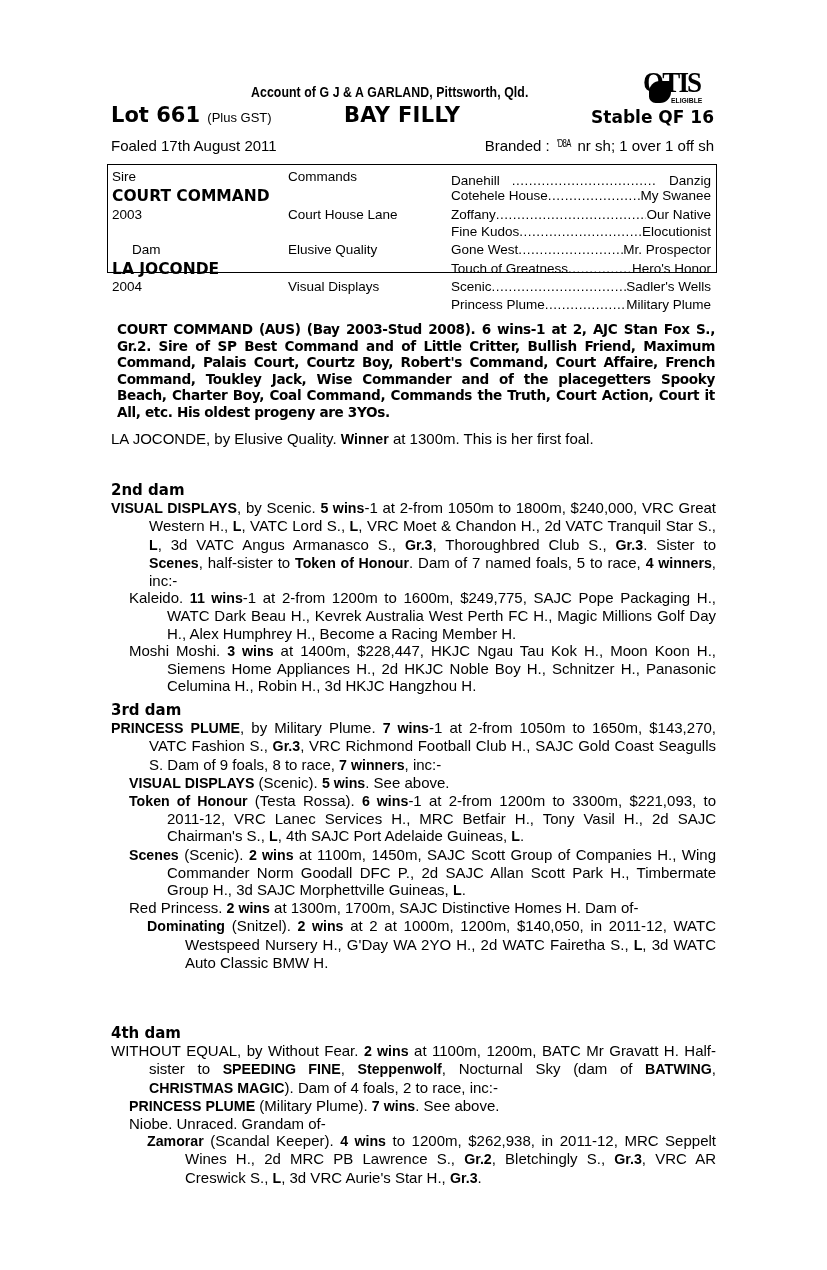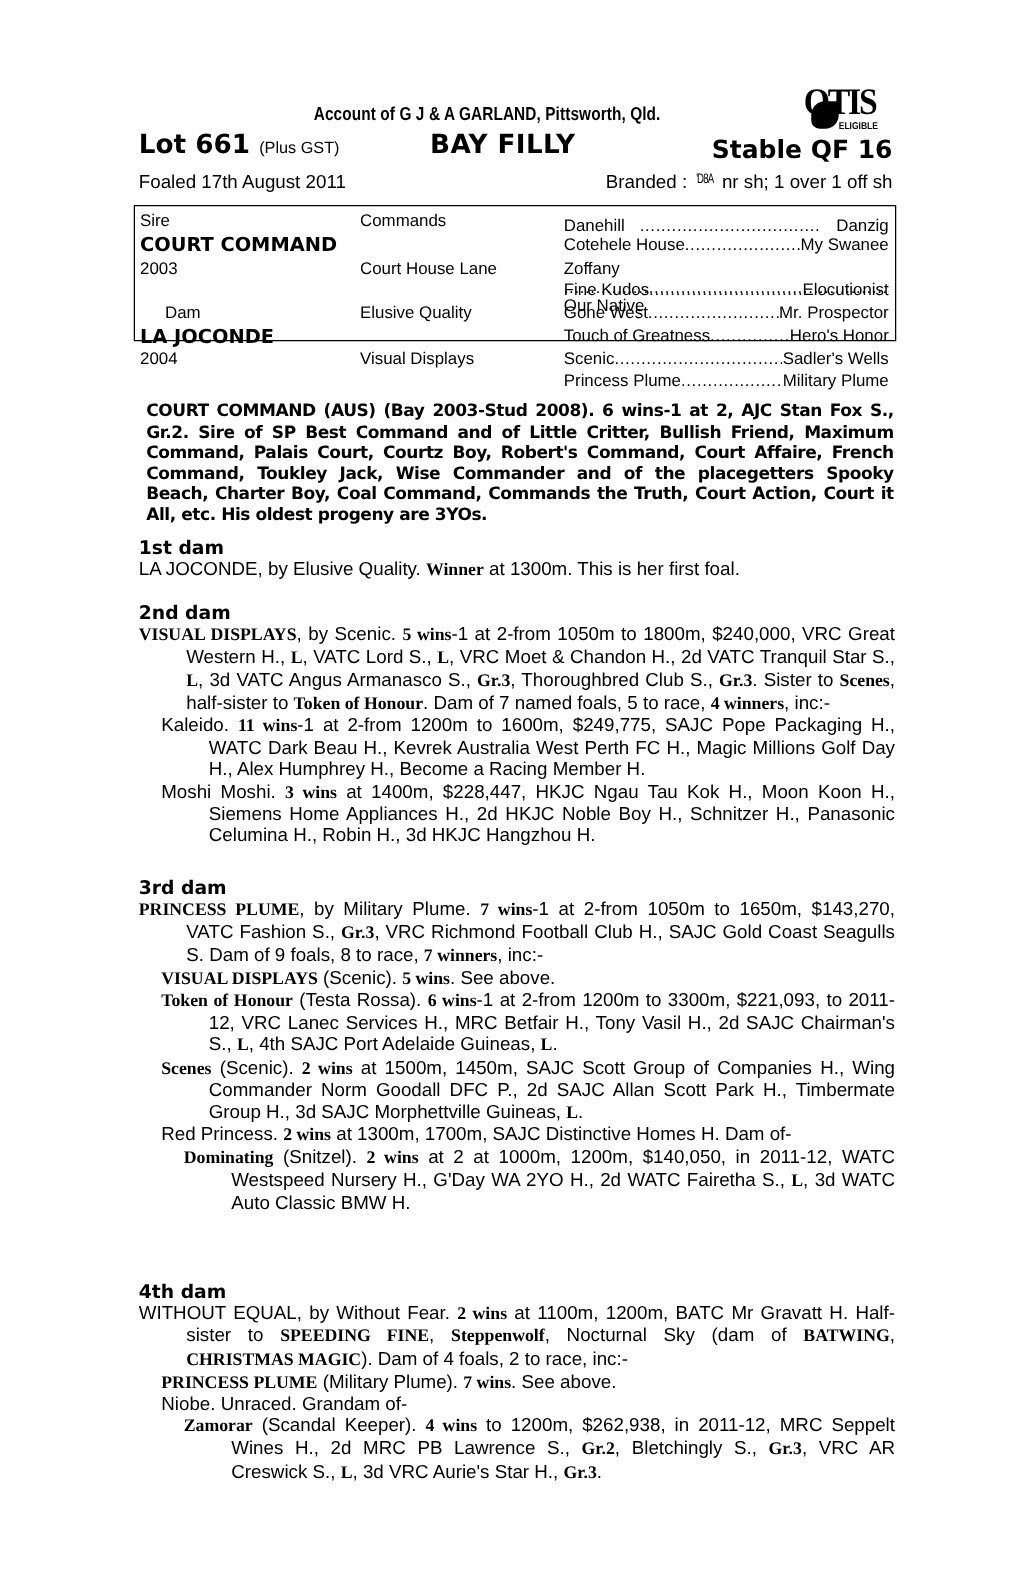--- a/index.html
+++ b/index.html
@@ -6,42 +6,42 @@
     body { width: 827px; height: 1270px; position: relative; color: #000; font-family: "Liberation Sans", sans-serif; }
     .page { position: absolute; left: 111px; top: 0; width: 605px; }
     .acct { position: absolute; left: 140px; top: 83px; font-family: "Liberation Sans", sans-serif; font-weight: bold; font-size: 15px; transform: scaleX(0.82); transform-origin: left; letter-spacing: 0.1px; }
     .logo { position: absolute; left: 532px; top: 67px; width: 80px; height: 40px; }
     .logo .qtis { position: absolute; left: 0; top: 0; font-family: "Liberation Serif", serif; font-size: 30px; font-weight: bold; letter-spacing: -2px; line-height: 30px; transform: scaleX(0.9); transform-origin: left; }
     .logo .elig { position: absolute; left: 28px; top: 29px; font-size: 8px; font-weight: bold; transform: scaleX(0.85); transform-origin: left; }
     .logo .horse { position: absolute; left: 6px; top: 14px; width: 22px; height: 22px; background: #000; border-radius: 50% 10% 50% 30%; }
     .lot { position: absolute; left: 0; top: 103px; font-family: "DejaVu Sans", sans-serif; font-weight: bold; font-size: 21px; }
     .lot .gst { font-family: "Liberation Sans", sans-serif; font-weight: normal; font-size: 13px; }
     .colour { position: absolute; left: 233px; top: 103px; font-family: "DejaVu Sans", sans-serif; font-weight: bold; font-size: 21px; letter-spacing: 0.3px; }
-    .stable { position: absolute; right: 2px; top: 107px; font-family: "DejaVu Sans", sans-serif; font-weight: bold; font-size: 20px; }
+    .stable { position: absolute; right: 2px; top: 107px; font-family: "DejaVu Sans", sans-serif; font-weight: bold; font-size: 17px; }
     .foaled { position: absolute; left: 0; top: 137px; font-size: 15px; }
     .branded { position: absolute; right: 2px; top: 137px; font-size: 15px; }
     .brandmark { font-size: 11px; vertical-align: 4px; letter-spacing: -1px; transform: scaleX(0.7); display: inline-block; }
 
     .ped { position: absolute; left: -4px; top: 164px; width: 610px; height: 109px; border: 1.5px solid #000; box-sizing: border-box; font-size: 13.5px; }
     .ped .c { position: absolute; white-space: nowrap; }
     .ped .big { font-family: "DejaVu Sans", sans-serif; font-weight: bold; font-size: 15.5px; }
     .ped .anc { position: absolute; left: 343px; width: 260px; display: flex; white-space: nowrap; }
     .ped .anc .dots { flex: 1; overflow: hidden; }
     .ped .anc .dots::before { content: "................................................................................................"; letter-spacing: 0.5px; }
 
     .sirebio { position: absolute; left: 6px; top: 321px; width: 598px; font-family: "DejaVu Sans", sans-serif; font-weight: bold; font-size: 13.6px; line-height: 16.6px; text-align: justify; letter-spacing: -0.35px; }
 
     .sec { position: absolute; left: 0; width: 605px; font-size: 15px; line-height: 17.2px; }
     .sec h3 { margin: 0; font-family: "DejaVu Sans", sans-serif; font-weight: bold; font-size: 15px; line-height: 17.2px; }
     .para { text-align: justify; text-align-last: left; margin: 0; }
     .lvl0 { padding-left: 38px; text-indent: -38px; }
     .lvl1 { padding-left: 56px; text-indent: -38px; }
     .lvl2 { padding-left: 74px; text-indent: -38px; }
     .lvl3 { padding-left: 74px; text-indent: -38px; }
-    b, .b { font-family: Liberation Serif, serif; font-weight: bold; font-size: 14.2px; }
+    b, .b { font-family: Liberation Sans, sans-serif; font-weight: bold; font-size: 14.2px; }
   </style>
 </head>
 <body>
 
 <div class="page">
 
   <div class="acct">Account of G J &amp; A GARLAND, Pittsworth, Qld.</div>
 
   <div class="logo">
     <div class="horse"></div>
@@ -79,21 +79,21 @@
     <div class="anc" style="top:8px;gap:12px;">
         <span>Danehill</span>
         <span class="dots"></span>
         <span>Danzig</span>
       </div>
     <div class="anc" style="top:23px;">
         <span>Cotehele House</span>
         <span class="dots"></span>
         <span>My Swanee</span>
       </div>
-    <div class="anc" style="top:42px;flex-direction:column;">
+    <div class="anc" style="top:42px;">
         <span>Zoffany</span>
         <span class="dots"></span>
         <span>Our Native</span>
       </div>
     <div class="anc" style="top:59px;">
         <span>Fine Kudos</span>
         <span class="dots"></span>
         <span>Elocutionist</span>
       </div>
     <div class="anc" style="top:77px;">
@@ -114,35 +114,34 @@
     <div class="anc" style="top:132px;">
         <span>Princess Plume</span>
         <span class="dots"></span>
         <span>Military Plume</span>
       </div>
   </div>
 
   <div class="sirebio">COURT COMMAND (AUS) (Bay 2003-Stud 2008). 6 wins-1 at 2, AJC Stan Fox S., Gr.2. Sire of SP Best Command and of Little Critter, Bullish Friend, Maximum Command, Palais Court, Courtz Boy, Robert's Command, Court Affaire, French Command, Toukley Jack, Wise Commander and of the placegetters Spooky Beach, Charter Boy, Coal Command, Commands the Truth, Court Action, Court it All, etc. His oldest progeny are 3YOs.</div>
 
   <div class="sec" style="top:430px;">
-      <h3>1st dam</h3>
       <p class="para lvl0"><span>LA JOCONDE, by Elusive Quality. </span><b>Winner</b><span> at 1300m. This is her first foal.</span></p>
     </div>
   <div class="sec" style="top:482px;">
       <h3>2nd dam</h3>
       <p class="para lvl0"><b>VISUAL DISPLAYS</b><span>, by Scenic. </span><b>5 wins</b><span>-1 at 2-from 1050m to 1800m, $240,000, VRC Great Western H., </span><b>L</b><span>, VATC Lord S., </span><b>L</b><span>, VRC Moet &amp; Chandon H., 2d VATC Tranquil Star S., </span><b>L</b><span>, 3d VATC Angus Armanasco S., </span><b>Gr.3</b><span>, Thoroughbred Club S., </span><b>Gr.3</b><span>. Sister to </span><b>Scenes</b><span>, half-sister to </span><b>Token of Honour</b><span>. Dam of 7 named foals, 5 to race, </span><b>4 winners</b><span>, inc:-</span></p>
       <p class="para lvl1"><span>Kaleido. </span><b>11 wins</b><span>-1 at 2-from 1200m to 1600m, $249,775, SAJC Pope Packaging H., WATC Dark Beau H., Kevrek Australia West Perth FC H., Magic Millions Golf Day H., Alex Humphrey H., Become a Racing Member H.</span></p>
       <p class="para lvl1"><span>Moshi Moshi. </span><b>3 wins</b><span> at 1400m, $228,447, HKJC Ngau Tau Kok H., Moon Koon H., Siemens Home Appliances H., 2d HKJC Noble Boy H., Schnitzer H., Panasonic Celumina H., Robin H., 3d HKJC Hangzhou H.</span></p>
     </div>
   <div class="sec" style="top:702px;">
       <h3>3rd dam</h3>
       <p class="para lvl0"><b>PRINCESS PLUME</b><span>, by Military Plume. </span><b>7 wins</b><span>-1 at 2-from 1050m to 1650m, $143,270, VATC Fashion S., </span><b>Gr.3</b><span>, VRC Richmond Football Club H., SAJC Gold Coast Seagulls S. Dam of 9 foals, 8 to race, </span><b>7 winners</b><span>, inc:-</span></p>
       <p class="para lvl1"><b>VISUAL DISPLAYS</b><span> (Scenic). </span><b>5 wins</b><span>. See above.</span></p>
       <p class="para lvl1"><b>Token of Honour</b><span> (Testa Rossa). </span><b>6 wins</b><span>-1 at 2-from 1200m to 3300m, $221,093, to 2011-12, VRC Lanec Services H., MRC Betfair H., Tony Vasil H., 2d SAJC Chairman's S., </span><b>L</b><span>, 4th SAJC Port Adelaide Guineas, </span><b>L</b><span>.</span></p>
-      <p class="para lvl1"><b>Scenes</b><span> (Scenic). </span><b>2 wins</b><span> at 1500m, 1450m, SAJC Scott Group of Companies H., Wing Commander Norm Goodall DFC P., 2d SAJC Allan Scott Park H., Timbermate Group H., 3d SAJC Morphettville Guineas, </span><b>L</b><span>.</span></p>
+      <p class="para lvl1"><b>Scenes</b><span> (Scenic). </span><b>2 wins</b><span> at 1100m, 1450m, SAJC Scott Group of Companies H., Wing Commander Norm Goodall DFC P., 2d SAJC Allan Scott Park H., Timbermate Group H., 3d SAJC Morphettville Guineas, </span><b>L</b><span>.</span></p>
       <p class="para lvl1"><span>Red Princess. </span><b>2 wins</b><span> at 1300m, 1700m, SAJC Distinctive Homes H. Dam of-</span></p>
       <p class="para lvl2"><b>Dominating</b><span> (Snitzel). </span><b>2 wins</b><span> at 2 at 1000m, 1200m, $140,050, in 2011-12, WATC Westspeed Nursery H., G'Day WA 2YO H., 2d WATC Fairetha S., </span><b>L</b><span>, 3d WATC Auto Classic BMW H.</span></p>
     </div>
   <div class="sec" style="top:1025px;">
       <h3>4th dam</h3>
       <p class="para lvl0"><span>WITHOUT EQUAL, by Without Fear. </span><b>2 wins</b><span> at 1100m, 1200m, BATC Mr Gravatt H. Half-sister to </span><b>SPEEDING FINE</b><span>, </span><b>Steppenwolf</b><span>, Nocturnal Sky (dam of </span><b>BATWING</b><span>, </span><b>CHRISTMAS MAGIC</b><span>). Dam of 4 foals, 2 to race, inc:-</span></p>
       <p class="para lvl1"><b>PRINCESS PLUME</b><span> (Military Plume). </span><b>7 wins</b><span>. See above.</span></p>
       <p class="para lvl1"><span>Niobe. Unraced. Grandam of-</span></p>
       <p class="para lvl2"><b>Zamorar</b><span> (Scandal Keeper). </span><b>4 wins</b><span> to 1200m, $262,938, in 2011-12, MRC Seppelt Wines H., 2d MRC PB Lawrence S., </span><b>Gr.2</b><span>, Bletchingly S., </span><b>Gr.3</b><span>, VRC AR Creswick S., </span><b>L</b><span>, 3d VRC Aurie's Star H., </span><b>Gr.3</b><span>.</span></p>
     </div>

